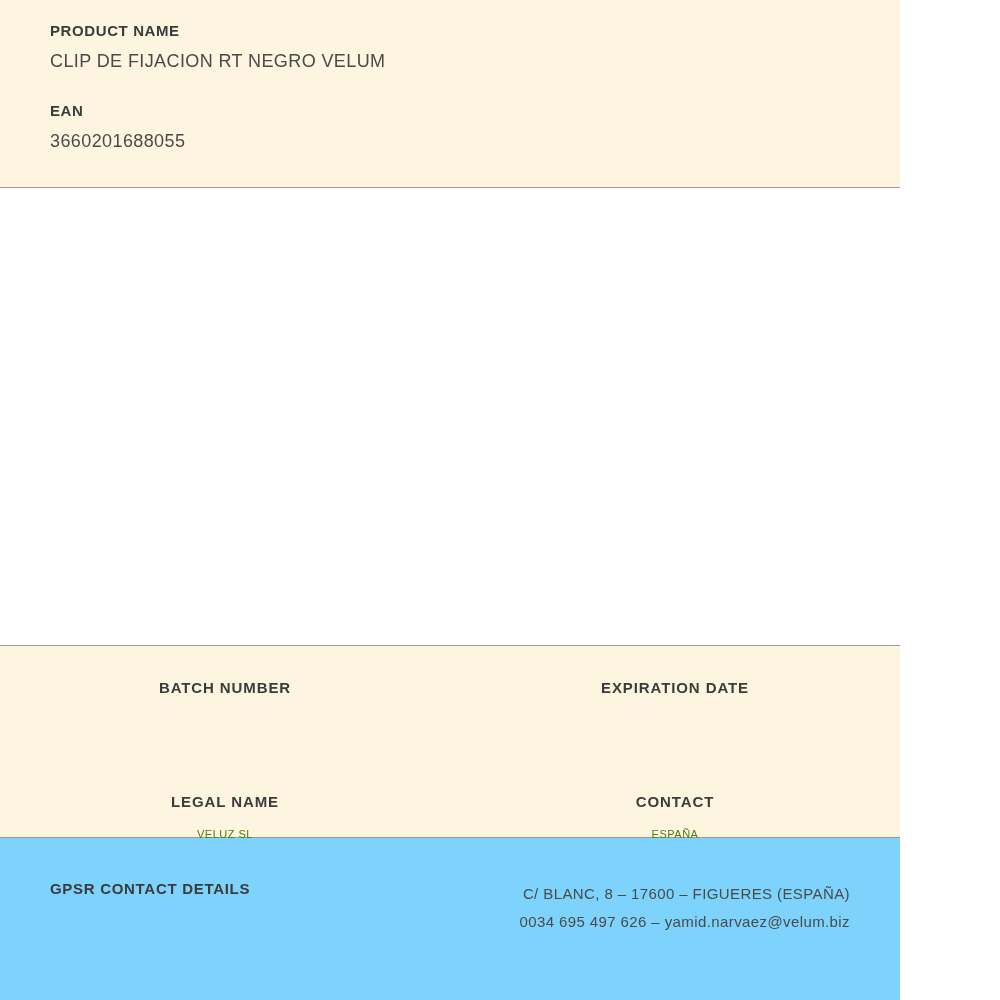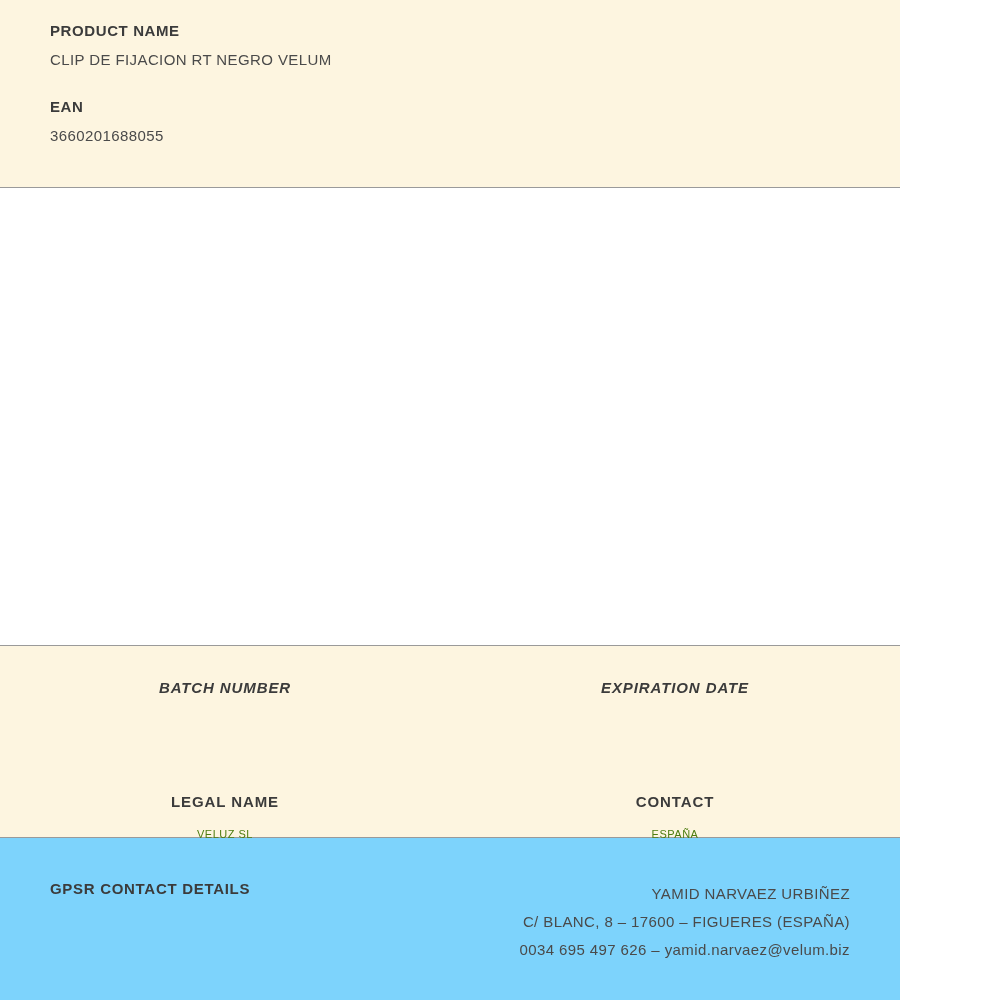--- a/index.html
+++ b/index.html
@@ -32,21 +32,21 @@
     height: 188px;
   }
   .field-label {
     font-size: 15px;
     font-weight: bold;
     letter-spacing: 0.6px;
     color: #3b3b3b;
     margin: 0 0 12px 0;
   }
   .field-value {
-    font-size: 15px;
+    font-size: 18px;
     letter-spacing: 0.4px;
     color: #4a4a4a;
     margin: 0;
   }
   .header-group {
     margin-bottom: 30px;
   }
   .header-group:last-child {
     margin-bottom: 8px;
   }
@@ -70,21 +70,20 @@
     display: flex;
     width: 100%;
   }
   .info-cell {
     flex: 1 1 50%;
     text-align: center;
     box-sizing: border-box;
   }
   .info-row.row-1 .info-cell {
     padding-top: 33px;
-    font-style: italic;
   }
   .info-row.row-2 .info-cell {
     padding-top: 57px;
   }
   .cell-label {
     font-size: 15px;
     font-weight: bold;
     letter-spacing: 0.9px;
     color: #3b3b3b;
     margin: 0 0 18px 0;
@@ -162,19 +161,18 @@
       <div class="info-cell">
         <p class="cell-label">CONTACT</p>
         <p class="cell-value">ESPAÑA</p>
       </div>
     </div>
   </div>
 
   <div class="footer">
     <div class="footer-label">GPSR CONTACT DETAILS</div>
     <div class="footer-contact">
-      <div>YAMID NARVAEZ URBIÑEZ</div>
       <div>C/ BLANC, 8 – 17600 – FIGUERES (ESPAÑA)</div>
       <div>0034 695 497 626 – yamid.narvaez@velum.biz</div>
     </div>
   </div>
 
 </div>
 
 </body></html>

